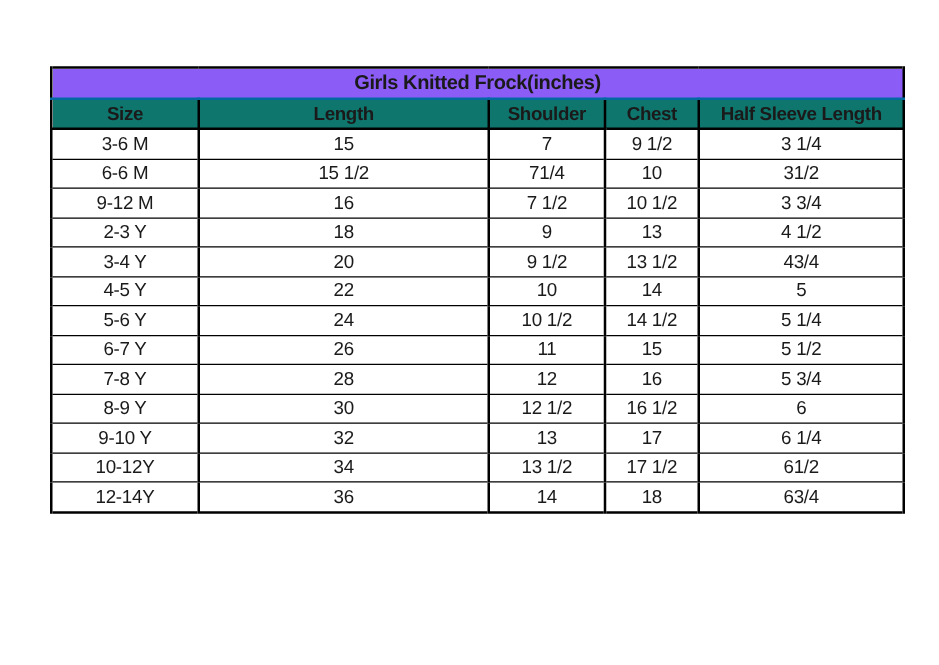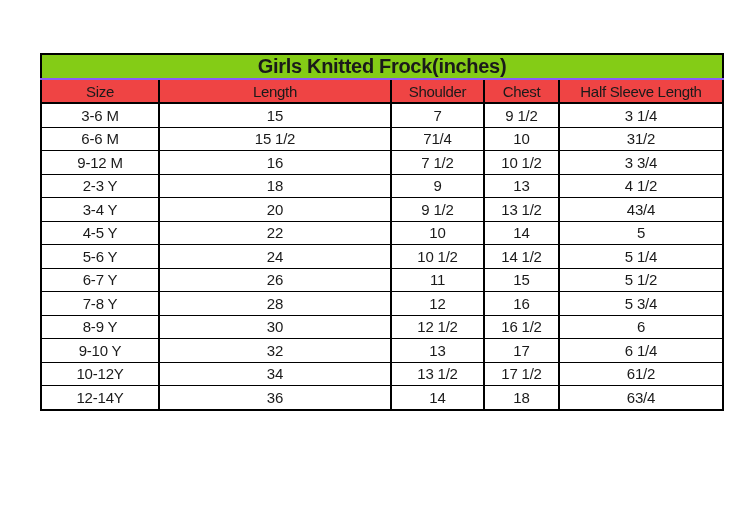--- a/index.html
+++ b/index.html
@@ -30,30 +30,30 @@
     border-right: 2px solid #000000;
     border-top: 1px solid #000000;
     border-bottom: 1px solid #000000;
     text-align: center;
     vertical-align: middle;
     padding: 0;
     overflow: hidden;
     white-space: nowrap;
   }
   tr.title-row th {
-    background: #84cc16;
+    background: #8b5cf6;
     font-weight: 700;
-    font-size: 20px;
+    font-size: 16px;
     letter-spacing: -0.3px;
     height: 23px;
-    border-bottom: 2px solid #8b5cf6;
+    border-bottom: 2px solid #0369a1;
   }
   tr.header-row th {
-    background: #ef4444;
-    font-weight: 400;
+    background: #0f766e;
+    font-weight: 700;
     font-size: 15px;
     letter-spacing: -0.3px;
     height: 22px;
     border-bottom: 2px solid #000000;
   }
   tbody td {
     background: #ffffff;
     font-weight: 400;
     font-size: 15px;
     letter-spacing: -0.2px;

